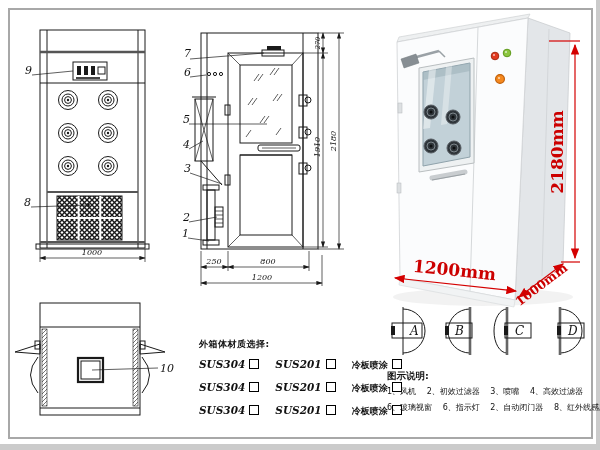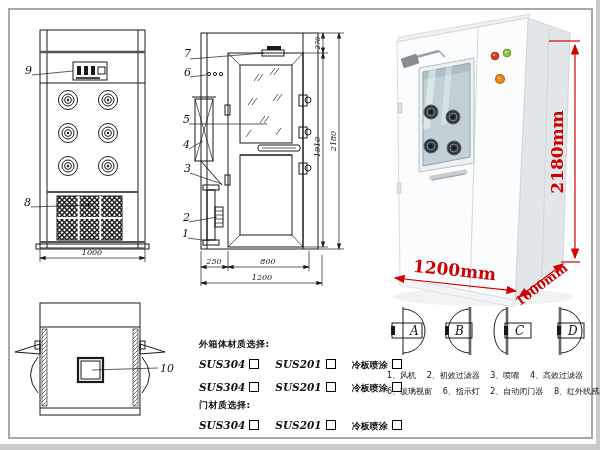--- a/index.html
+++ b/index.html
@@ -366,21 +366,20 @@
     <div class="mat-row">
       <span class="mat-item"><span class="sus">SUS304</span><span class="cb"></span></span>
       <span class="mat-item"><span class="sus">SUS201</span><span class="cb"></span></span>
       <span class="mat-item"><span class="cn-opt">冷板喷涂</span><span class="cb"></span></span>
     </div>
     <div class="mat-row">
       <span class="mat-item"><span class="sus">SUS304</span><span class="cb"></span></span>
       <span class="mat-item"><span class="sus">SUS201</span><span class="cb"></span></span>
       <span class="mat-item"><span class="cn-opt">冷板喷涂</span><span class="cb"></span></span>
     </div>
-    <div class="mat-title">门材质选择:</div>
     <div class="mat-row">
       <span class="mat-item"><span class="sus">SUS304</span><span class="cb"></span></span>
       <span class="mat-item"><span class="sus">SUS201</span><span class="cb"></span></span>
       <span class="mat-item"><span class="cn-opt">冷板喷涂</span><span class="cb"></span></span>
     </div>
   </div>
 
   <div class="doors">
     <svg width="44" height="52" viewBox="0 0 44 52">
       <path class="ln" d="M16,4 A22,22 0 0 1 16,48"></path>
@@ -406,20 +405,21 @@
     <svg width="44" height="52" viewBox="0 0 44 52">
       <path class="ln" d="M14,4 A22,22 0 0 1 14,48"></path>
       <line x1="14" y1="2" x2="14" y2="50" stroke="#666" stroke-width="2.6"></line>
       <rect class="ln" x="12" y="18" width="26" height="15" fill="#fff"></rect>
       <rect class="fillb" x="11" y="21" width="4" height="9"></rect>
       <text class="dletter" x="22" y="30">D</text>
     </svg>
   </div>
 
   <div class="legend">
+    <div class="legend-title">图示说明:</div>
     <div class="legend-row">
       <span>1、风机</span>
       <span>2、初效过滤器</span>
       <span>3、喷嘴</span>
       <span>4、高效过滤器</span>
     </div>
     <div class="legend-row">
       <span>6、玻璃视窗</span>
       <span>6、指示灯</span>
       <span>2、自动闭门器</span>

